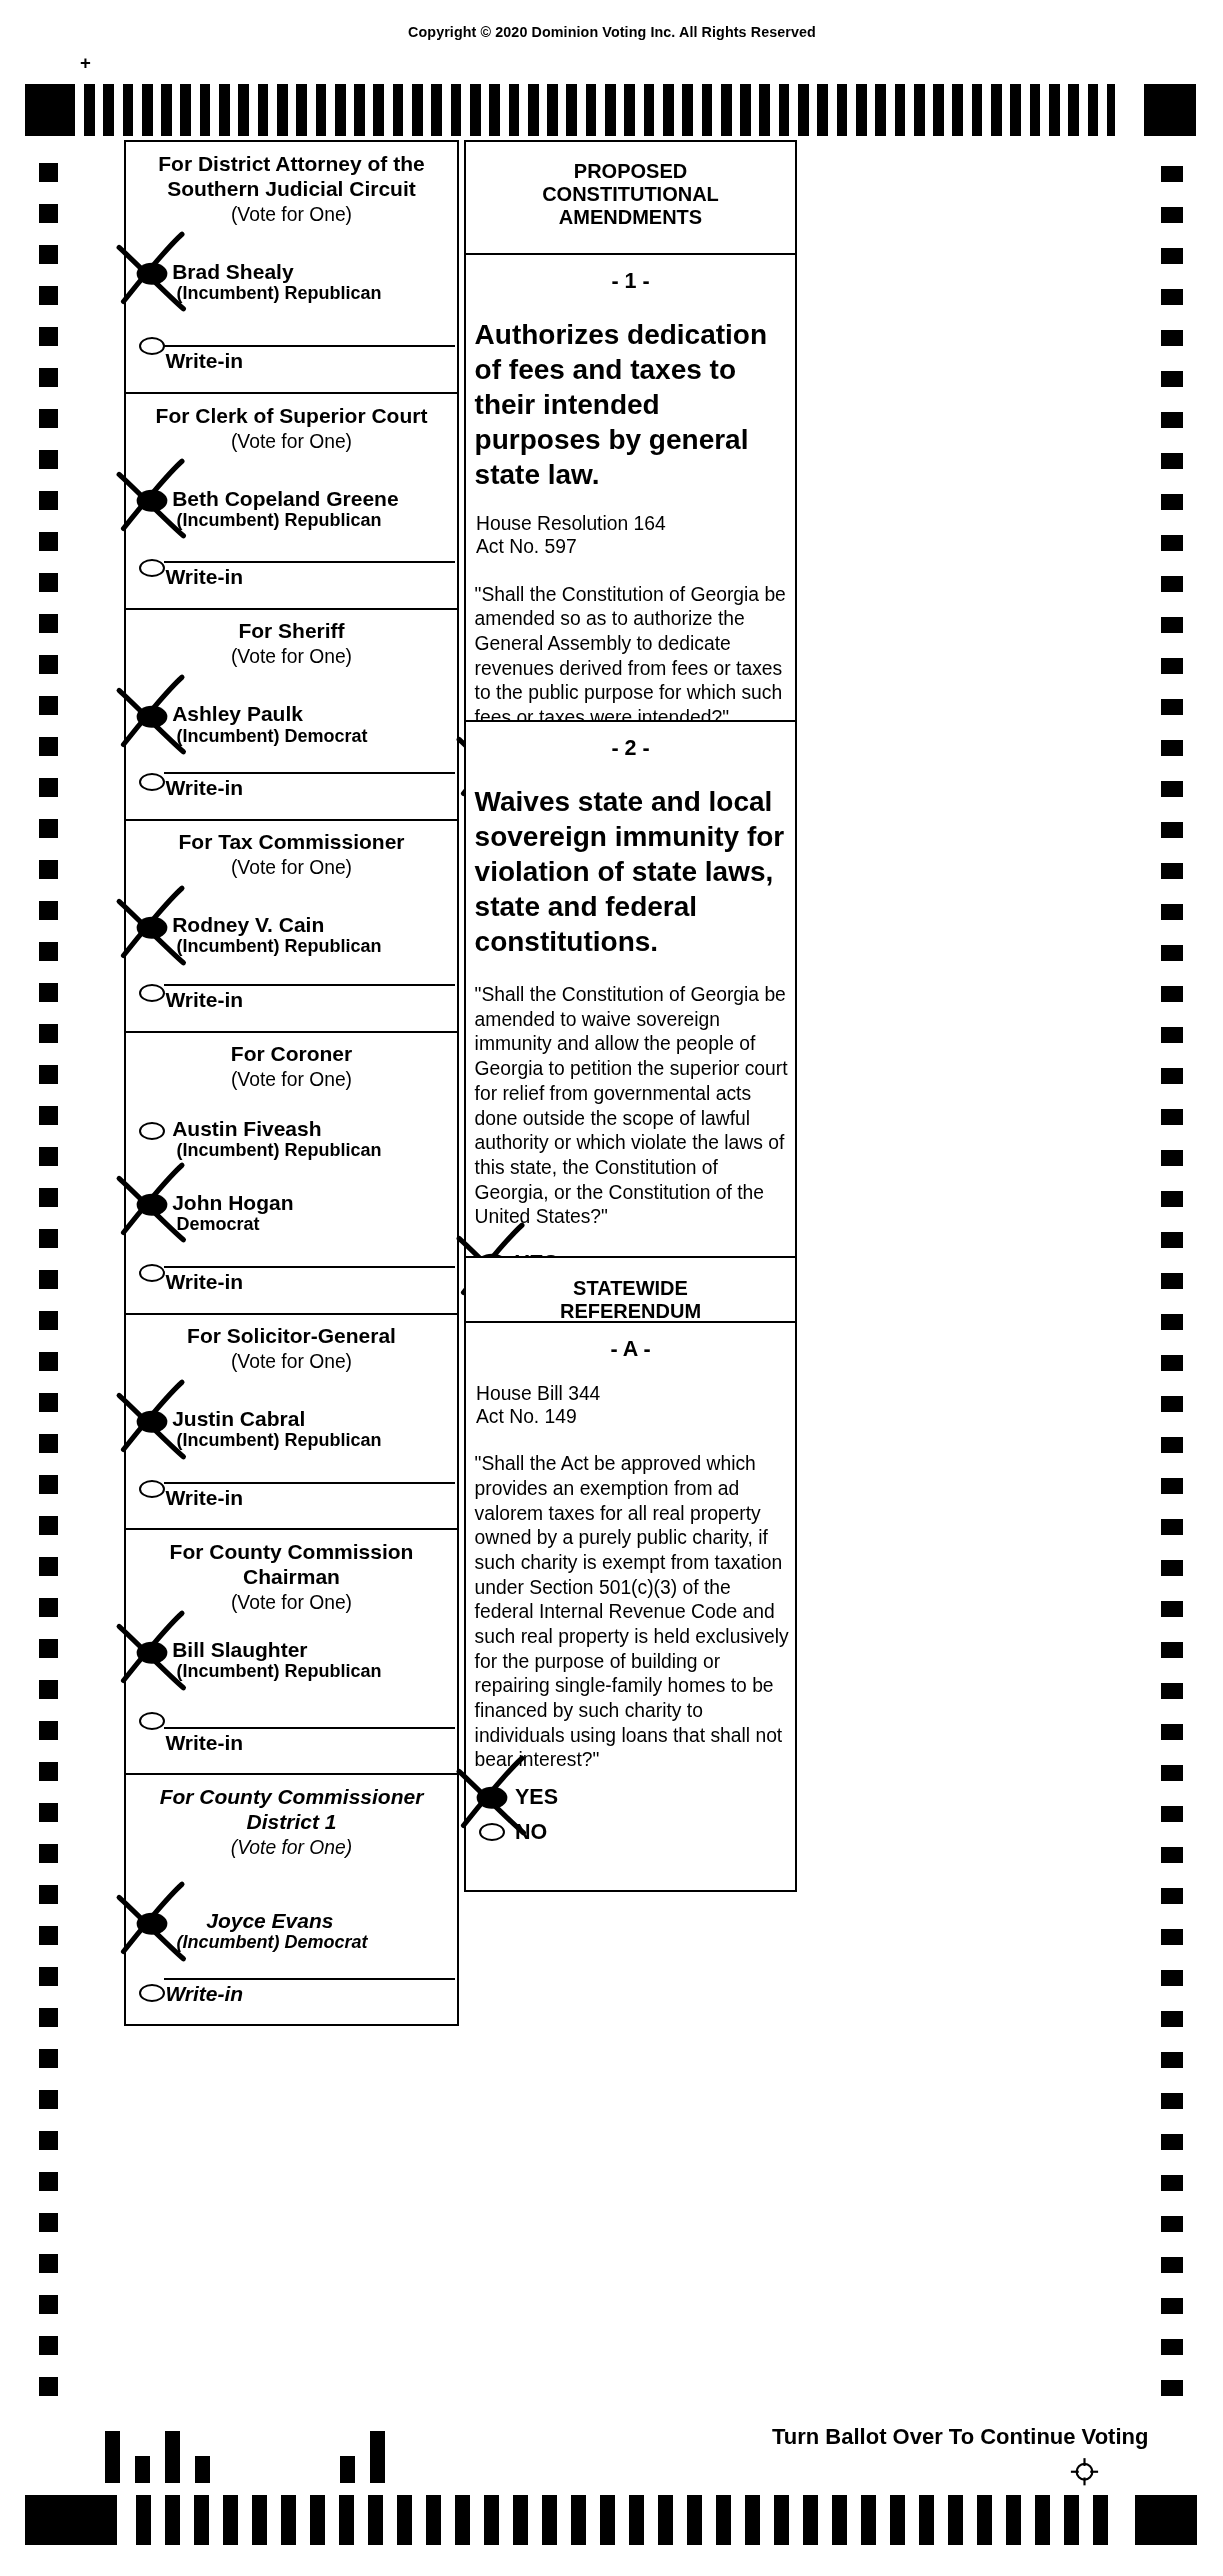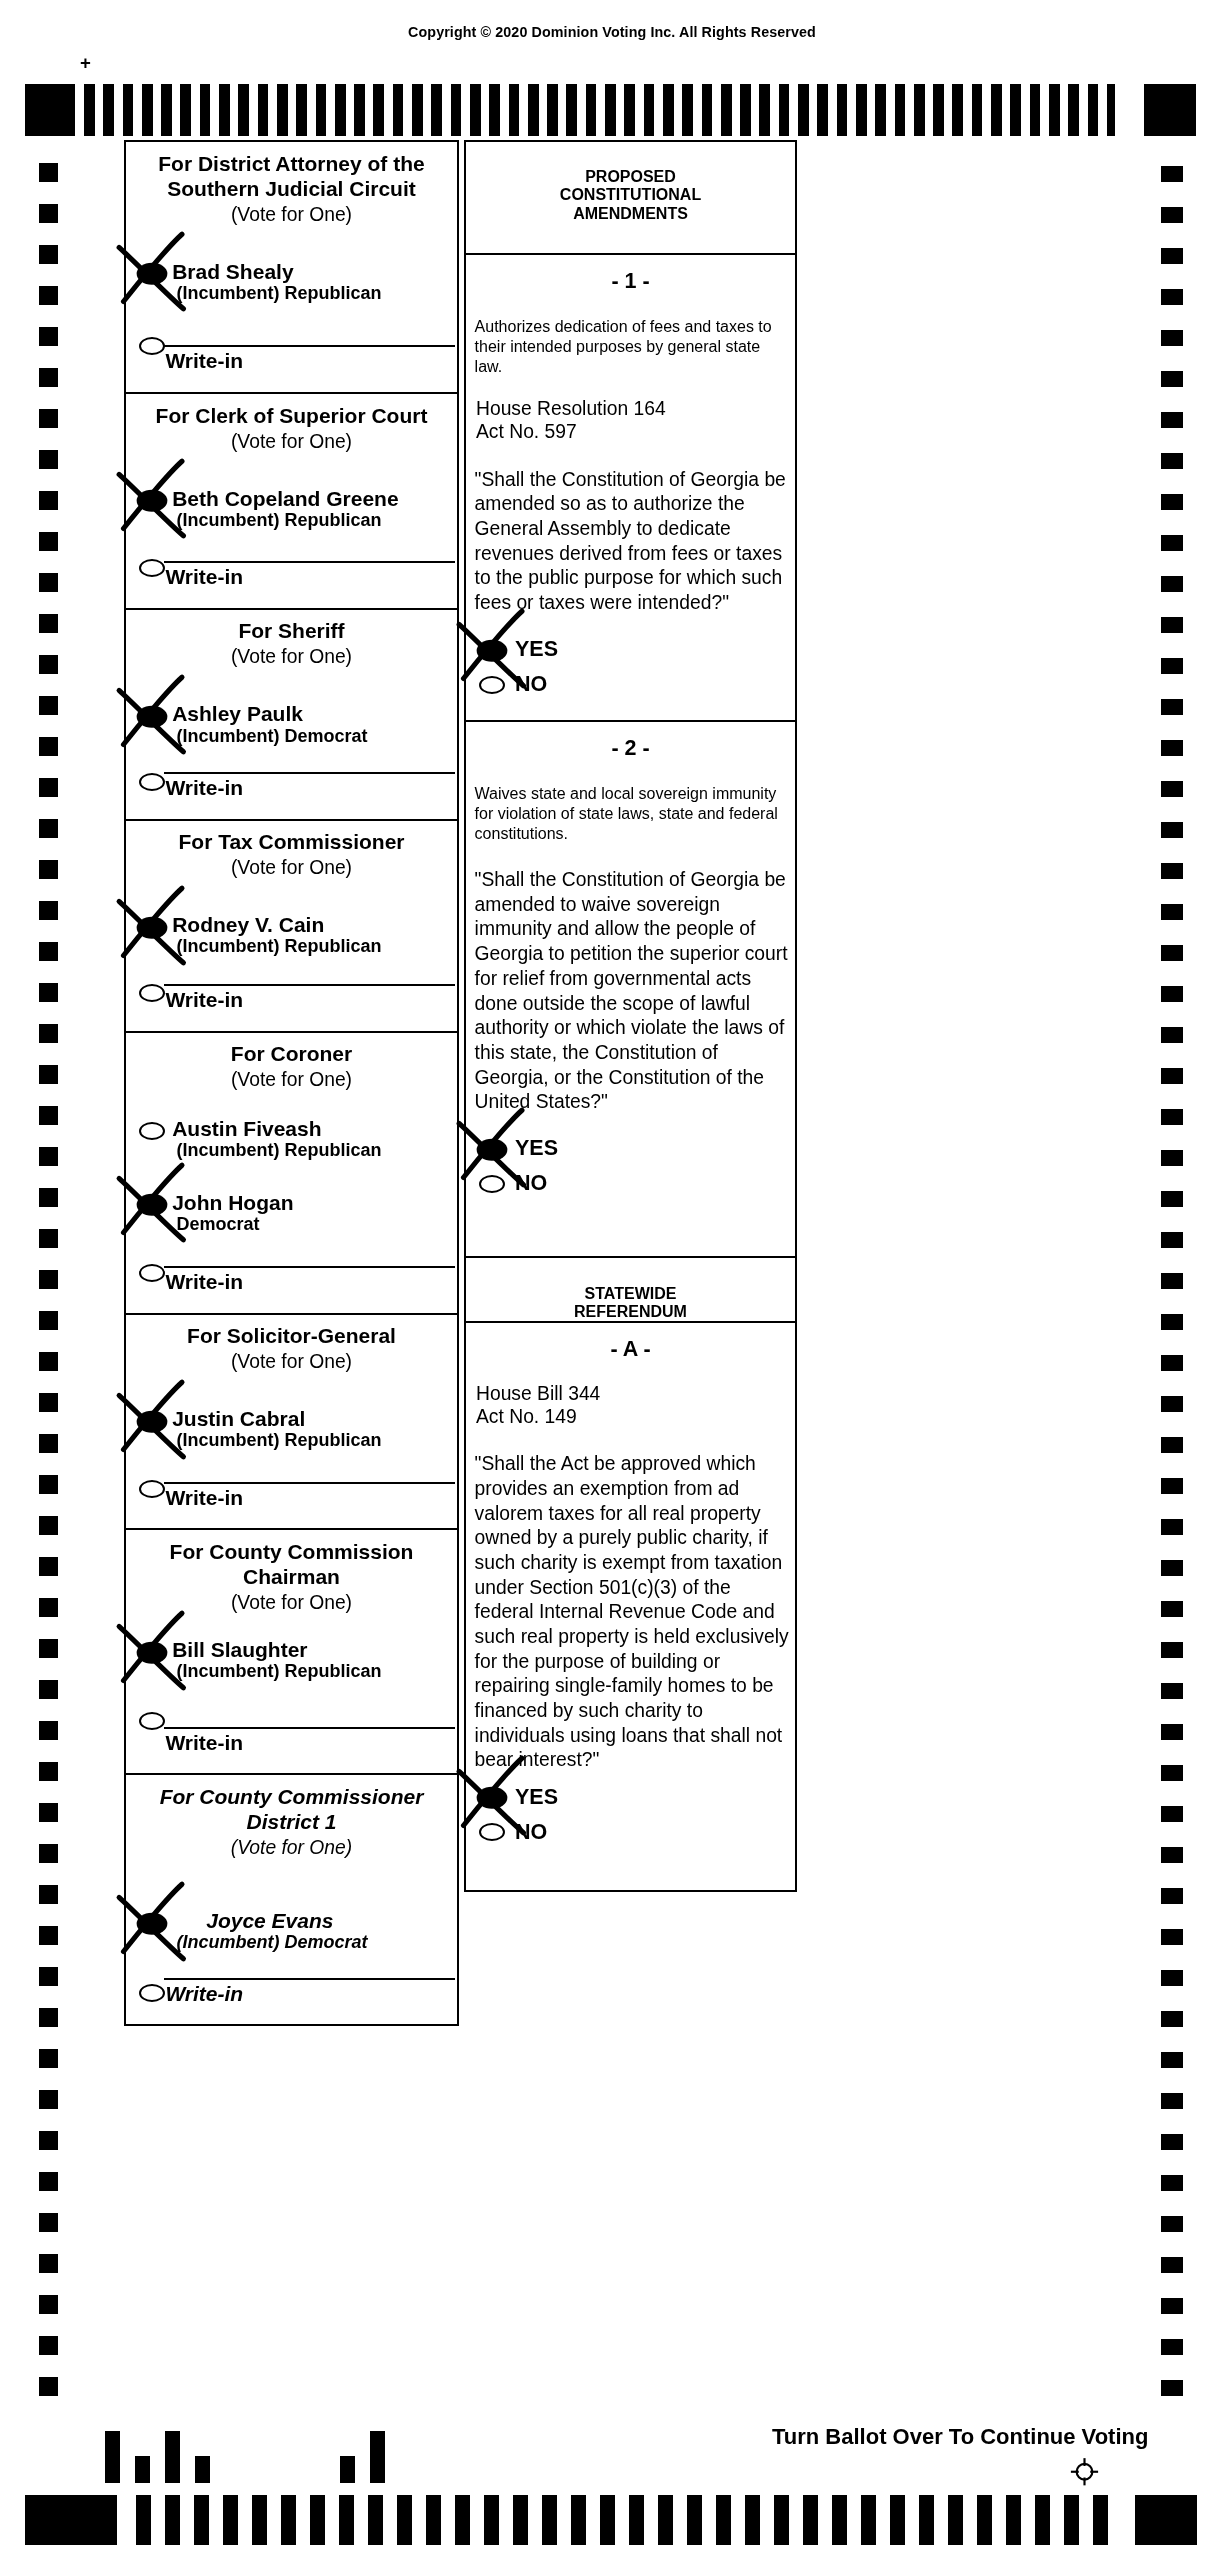--- a/index.html
+++ b/index.html
@@ -37,23 +37,23 @@
   .ctitle{margin:0;padding:8.6px 4.3px 0 4.3px;text-align:center;font-size:21px;font-weight:bold;line-height:1.2;}
   .cinstr{text-align:center;font-size:19.3px;margin-top:2.9px;}
   .cand{display:flex;align-items:flex-start;margin-top:34px;padding-left:13px;}
   .ctext{margin-left:7.2px;}
   .cname{font-size:21px;font-weight:bold;line-height:1.1;}
   .cparty{font-size:18px;font-weight:bold;line-height:1.15;padding-left:4.3px;}
   .blankrow{margin-top:33px;padding-left:13px;}
   .writein{position:absolute;left:38px;right:2.1px;bottom:2.9px;border-top:2.1px solid #000;padding:2.1px 0 15.8px 1.4px;}
   .wlabel{font-size:21px;font-weight:bold;}
   
-  .mhead h2{margin:16px;padding:10px 2.9px 0 2.9px;text-align:center;font-size:16px;font-weight:bold;line-height:1.15;}
+  .mhead h2{margin:8px;padding:10px 2.9px 0 2.9px;text-align:center;font-size:20px;font-weight:bold;line-height:1.15;}
   .mnum{margin-top:14.3px;text-align:center;font-size:21.5px;font-weight:bold;}
-  .msummary{margin-top:23px;padding:0 10px 0 8.6px;font-size:16px;font-weight:normal;line-height:1.25;}
+  .msummary{margin-top:23px;padding:0 10px 0 8.6px;font-size:28px;font-weight:bold;line-height:1.25;}
   .mrefs{margin-top:20px;padding-left:10px;font-size:19.3px;line-height:1.2;}
   .mquestion{margin-top:24px;padding:0 2.9px 0 8.6px;font-size:19.3px;line-height:1.28;}
   .yn{display:flex;align-items:center;margin-top:21.5px;padding-left:13px;}
   .yn.no{margin-top:10px;}
   .ynlabel{margin-left:10px;font-size:21.5px;font-weight:bold;}
   
   .oval{position:relative;display:inline-block;width:26px;height:18px;flex:0 0 26px;
     border:2.1px solid #000;border-radius:50%;box-sizing:border-box;background:#fff;}
   .cand .oval{margin-top:4.3px;}
   .xmark{position:absolute;left:50%;top:50%;width:95px;height:95px;

